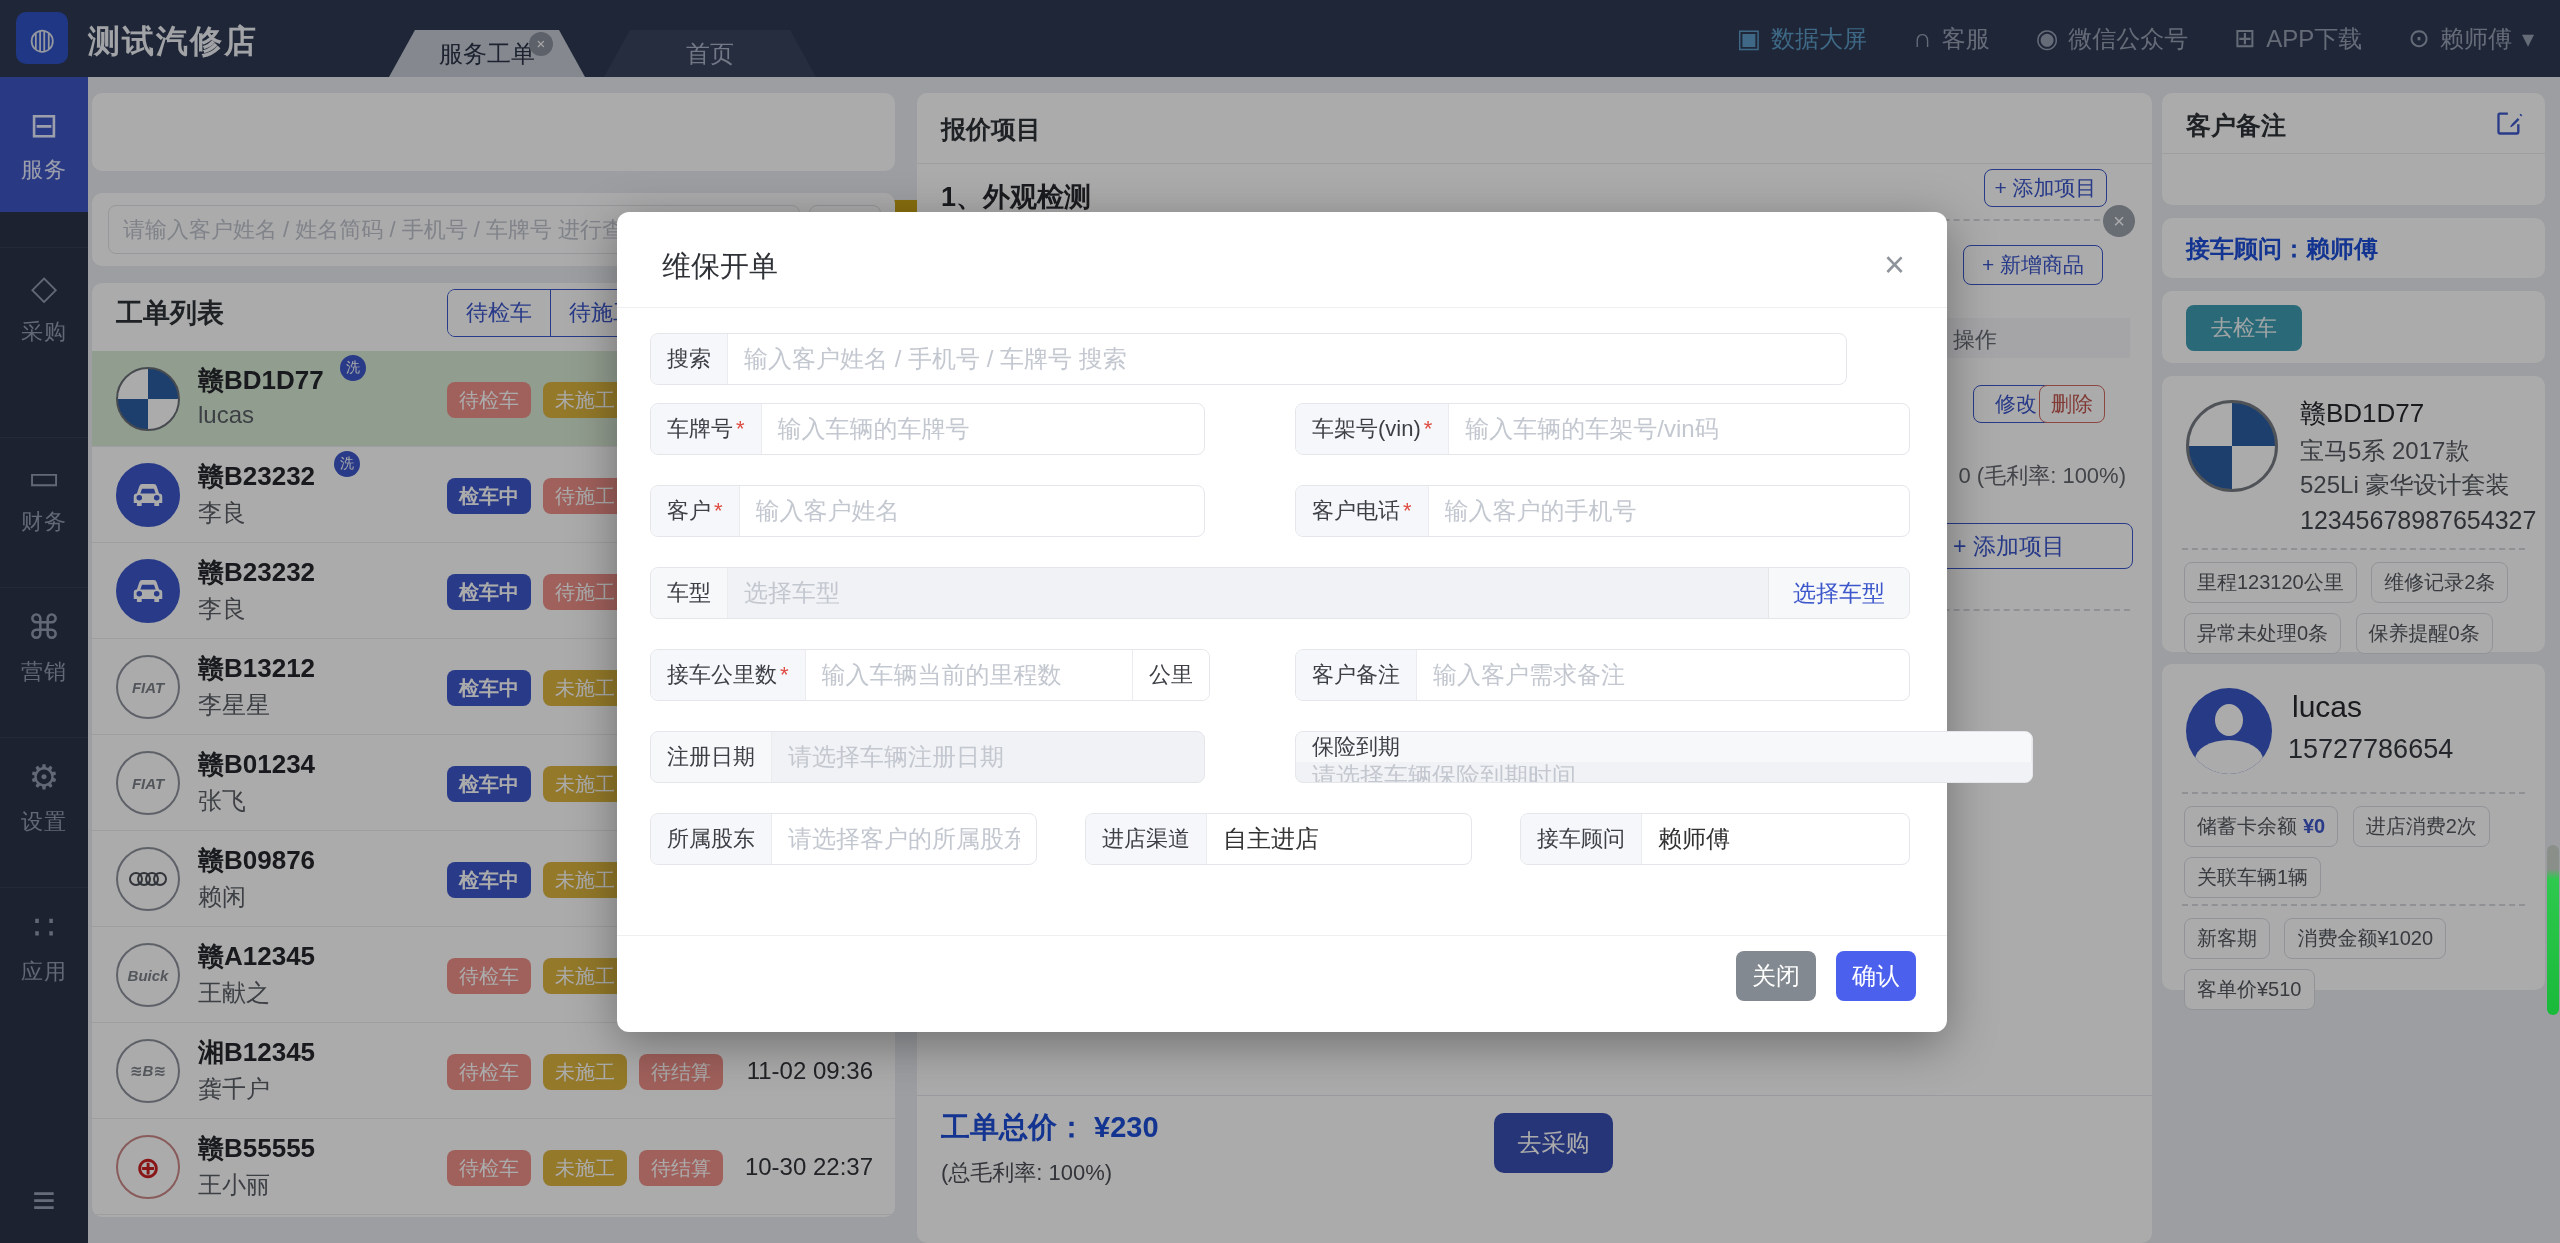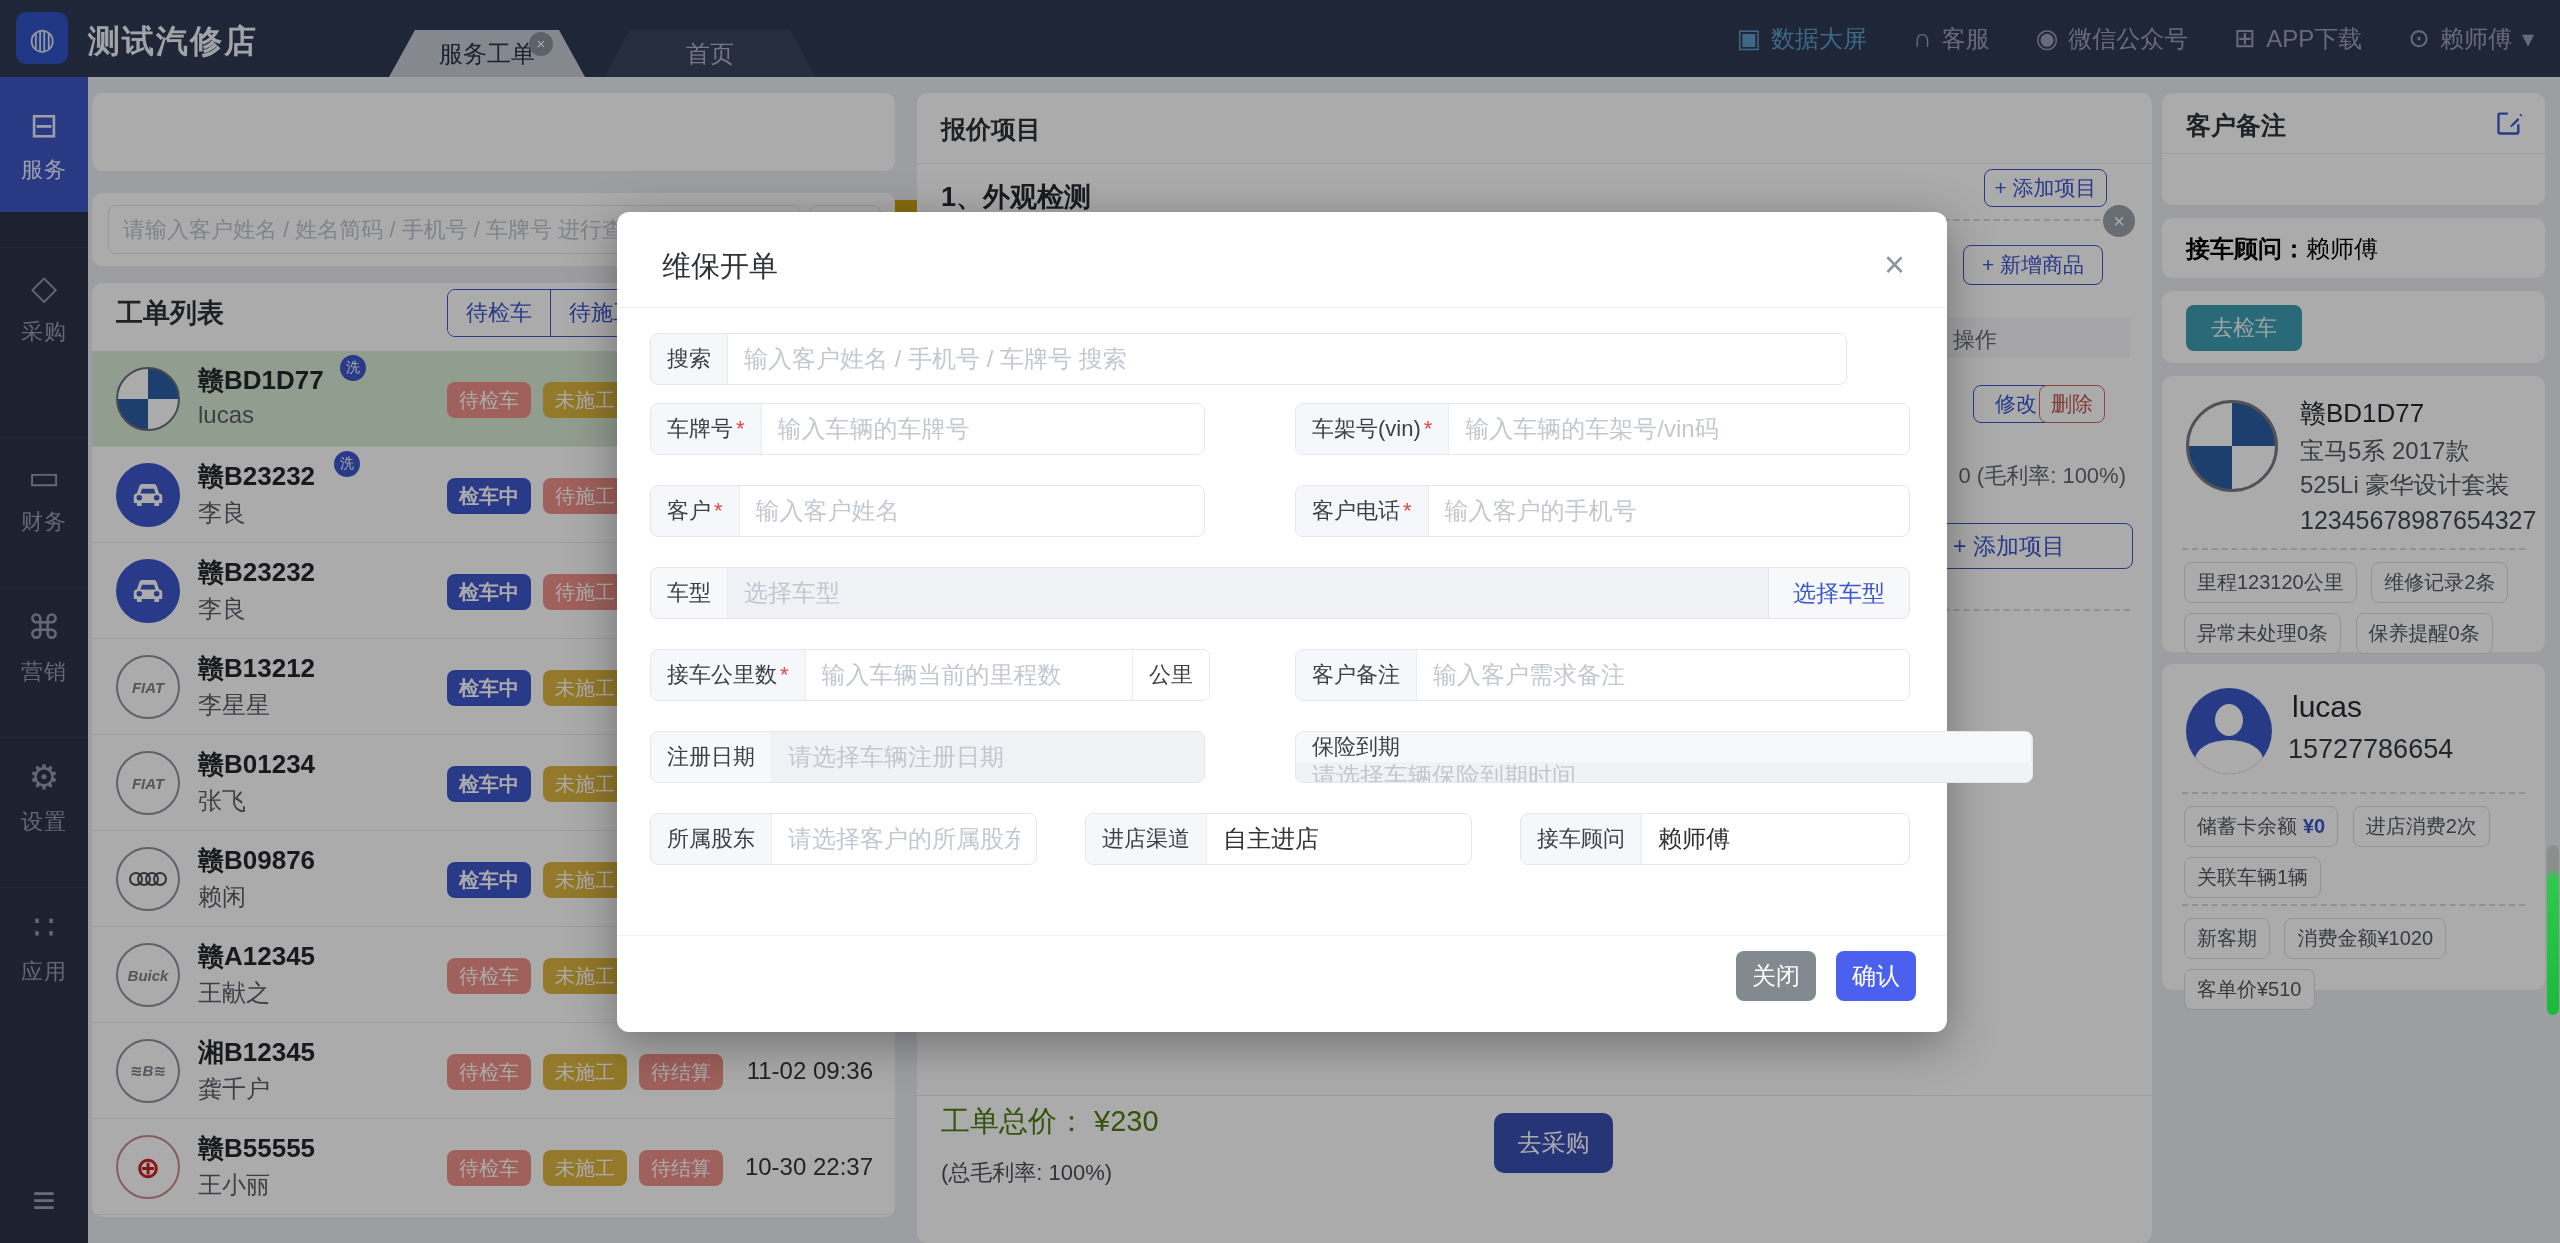--- a/index.html
+++ b/index.html
@@ -60,21 +60,21 @@
   .tag.blue { background:#3c57cb; font-weight:bold; }
   .rtime { position:absolute; right:22px; top:34px; font-size:24px; color:#32353a; }
 
   
   .obtn { position:absolute; border:1px solid #3c57cb; color:#3c57cb; background:#fff; border-radius:8px; font-size:21px; display:flex; align-items:center; justify-content:center; }
   .obtn.red { border-color:#cf6a62; color:#c0564e; }
   .dashed { position:absolute; border-top:2px dashed #d6d8dd; }
   #op-header { position:absolute; left:24px; right:22px; top:225px; height:40px; background:#f6f7f9; color:#676c74; font-size:22px; }
   #close-bubble { position:absolute; width:32px; height:32px; border-radius:50%; background:#9ca3ad; color:#fff; font-size:20px; display:flex; align-items:center; justify-content:center; }
   #quote-foot { position:absolute; left:0; right:0; bottom:0; height:148px; border-top:1px solid #e6e8ec; }
-  #total-line { position:absolute; left:24px; top:6px; font-size:29px; font-weight:normal; color:#4d7c0f; }
+  #total-line { position:absolute; left:24px; top:12px; font-size:29px; font-weight:bold; color:#1d4ed8; }
   #total-margin { position:absolute; left:24px; top:62px; font-size:22px; color:#4c5057; }
   #btn-purchase { position:absolute; left:577px; top:17px; width:119px; height:60px; background:#3a50b4; color:#fff; font-size:24px; border-radius:10px; }
 
   
   .rp-title { font-size:25px; font-weight:bold; color:#2f3338; }
   .pill { display:inline-flex; align-items:center; border:1px solid #d9dce2; border-radius:8px; padding:6px 12px; font-size:20px; color:#54585f; margin:0 10px 10px 0; background:#fff; white-space:nowrap; }
   .pill b { color:#3c57cb; margin-left:6px; font-weight:bold; }
   #btn-inspect { position:absolute; left:24px; top:14px; width:116px; height:46px; background:#3f9db2; color:#eef6f8; font-size:22px; border-radius:8px; }
   #veh-logo { position:absolute; left:24px; top:24px; width:92px; height:92px; border-radius:50%; border:3px solid #777c84; background:conic-gradient(#2a5fa5 0 25%, #fff 0 50%, #2a5fa5 0 75%, #fff 0 100%); }
   #avatar { position:absolute; left:24px; top:24px; width:86px; height:86px; border-radius:50%; background:#3a57c8; overflow:hidden; }
@@ -344,21 +344,21 @@
 <div class="card" style="left:2162px; top:93px; width:383px; height:112px;">
   <div class="rp-title" style="position:absolute;left:24px;top:16px;">客户备注</div>
   <svg style="position:absolute;right:22px;top:16px;" width="28" height="28" viewBox="0 0 24 24">
       <path fill="none" stroke="#3c57cb" stroke-width="2" d="M20 13v7a1 1 0 0 1-1 1H4a1 1 0 0 1-1-1V5a1 1 0 0 1 1-1h7"></path>
       <path fill="#3c57cb" d="M14.5 12.8 13 14.9l.8.8 2.1-1.5 5-5-1.4-1.4-5 5zM21 5l1.4 1.4 1-1L22 4l-1 1z"></path>
     </svg>
   <div style="position:absolute;left:0;right:0;top:60px;border-top:1px solid #ececf0;"></div>
 </div>
 
 <div class="card" style="left:2162px; top:218px; width:383px; height:60px;">
-  <div style="position:absolute;left:24px;top:15px;font-size:24px;color:#000000;">
+  <div style="position:absolute;left:24px;top:15px;font-size:24px;color:#1d4ed8;font-weight:bold;">
     <b>接车顾问：</b><span>赖师傅</span>
   </div>
 </div>
 
 <div class="card" style="left:2162px; top:291px; width:383px; height:72px;">
   <button class="btn" id="btn-inspect">去检车</button>
 </div>
 
 <div class="card" style="left:2162px; top:376px; width:383px; height:276px;">
   <div id="veh-logo"></div>

